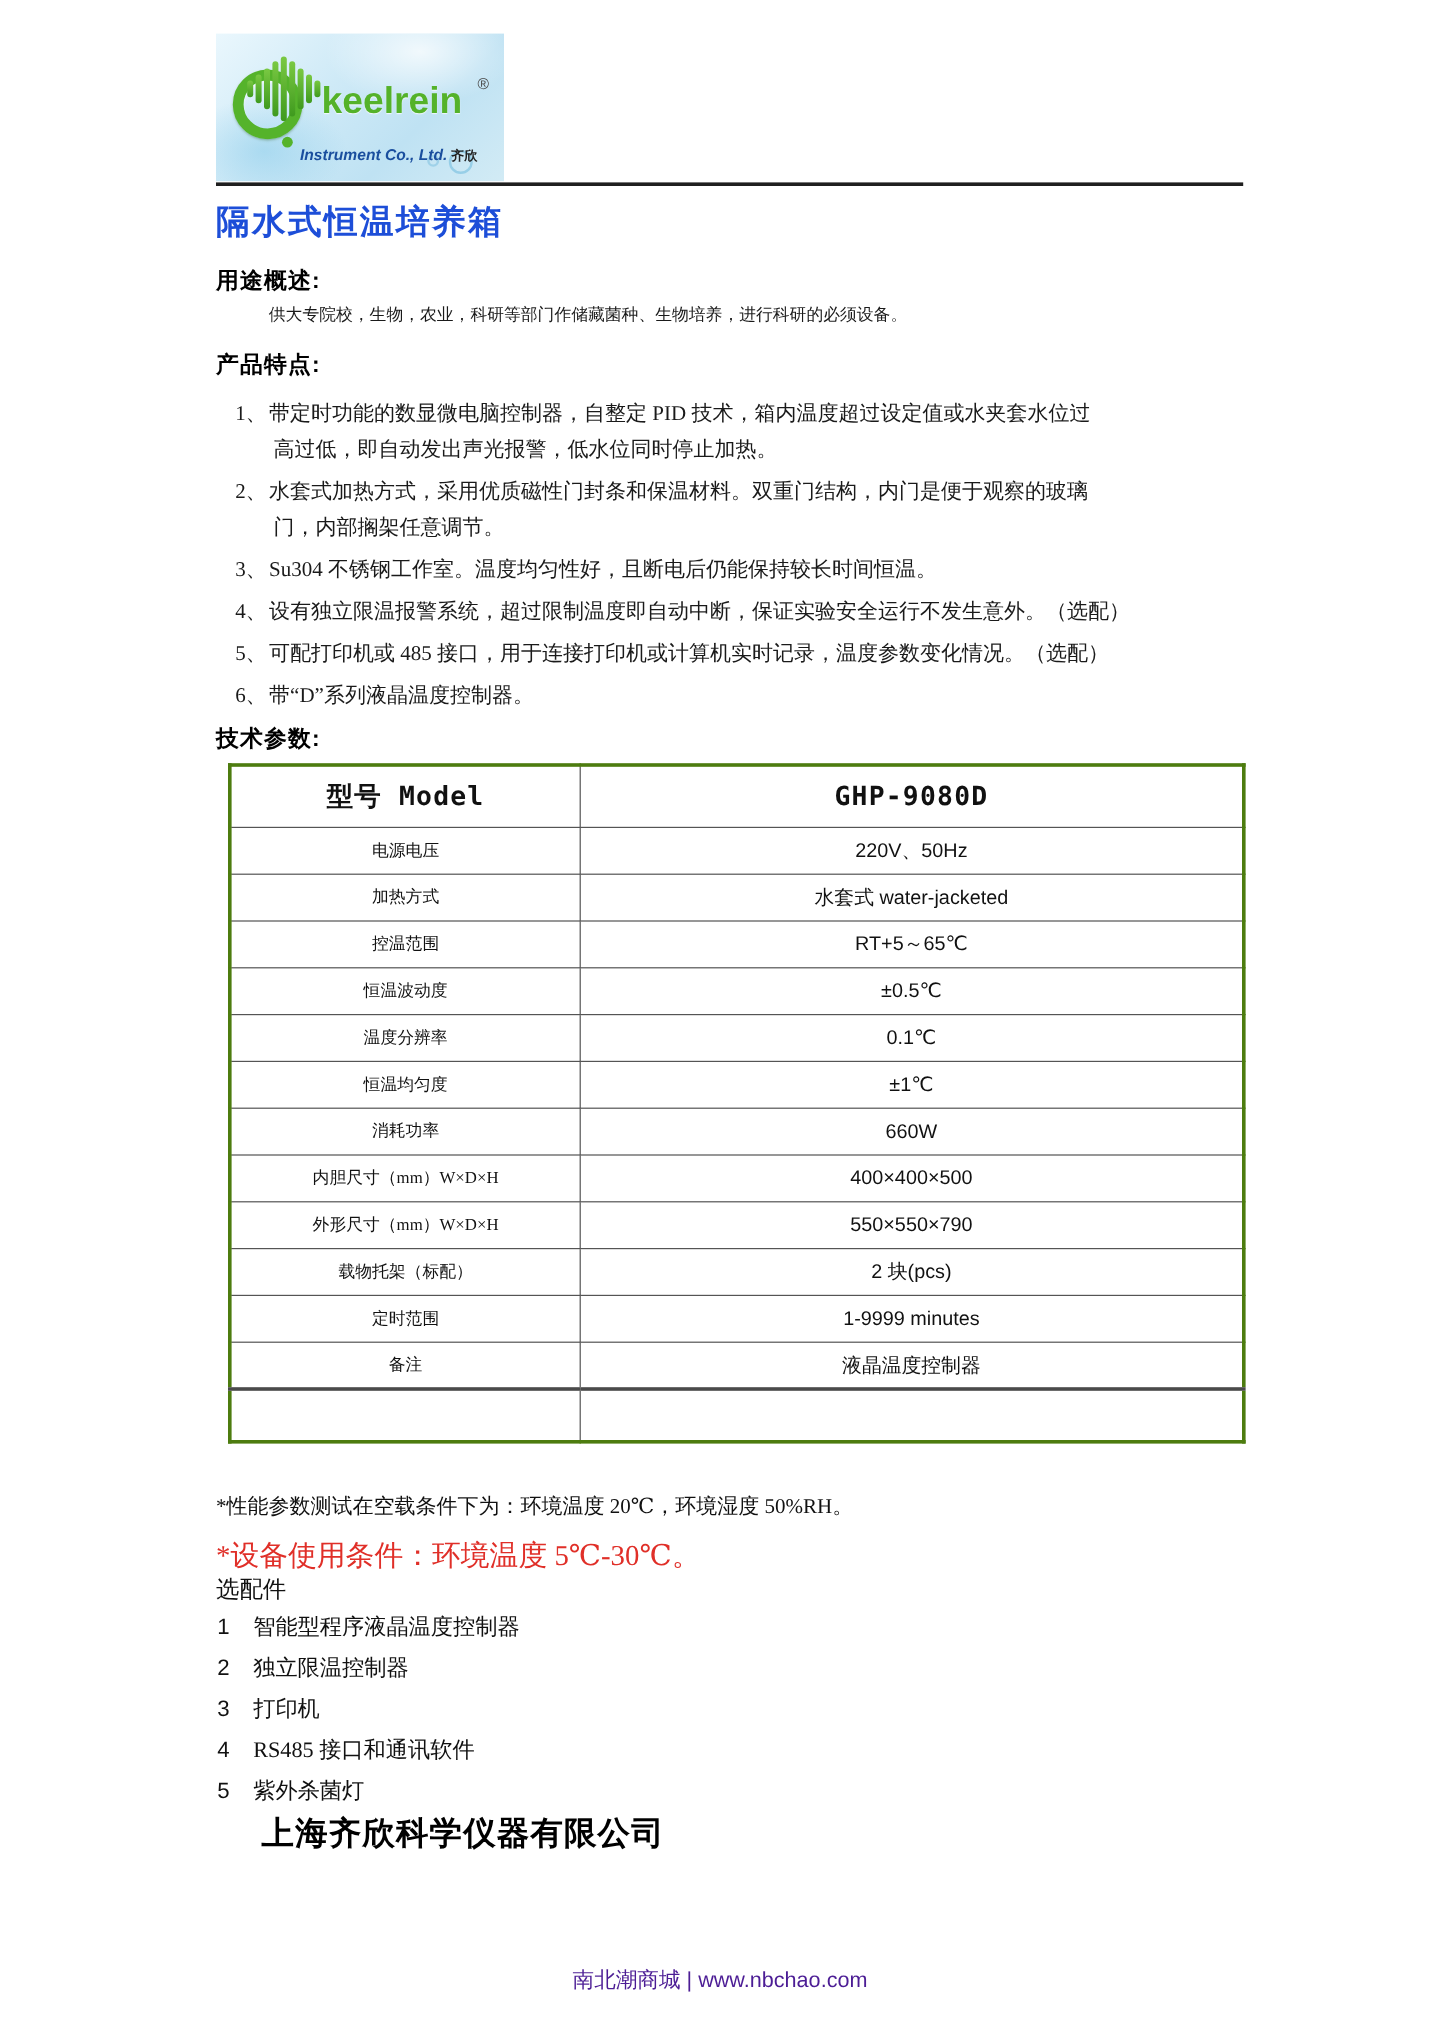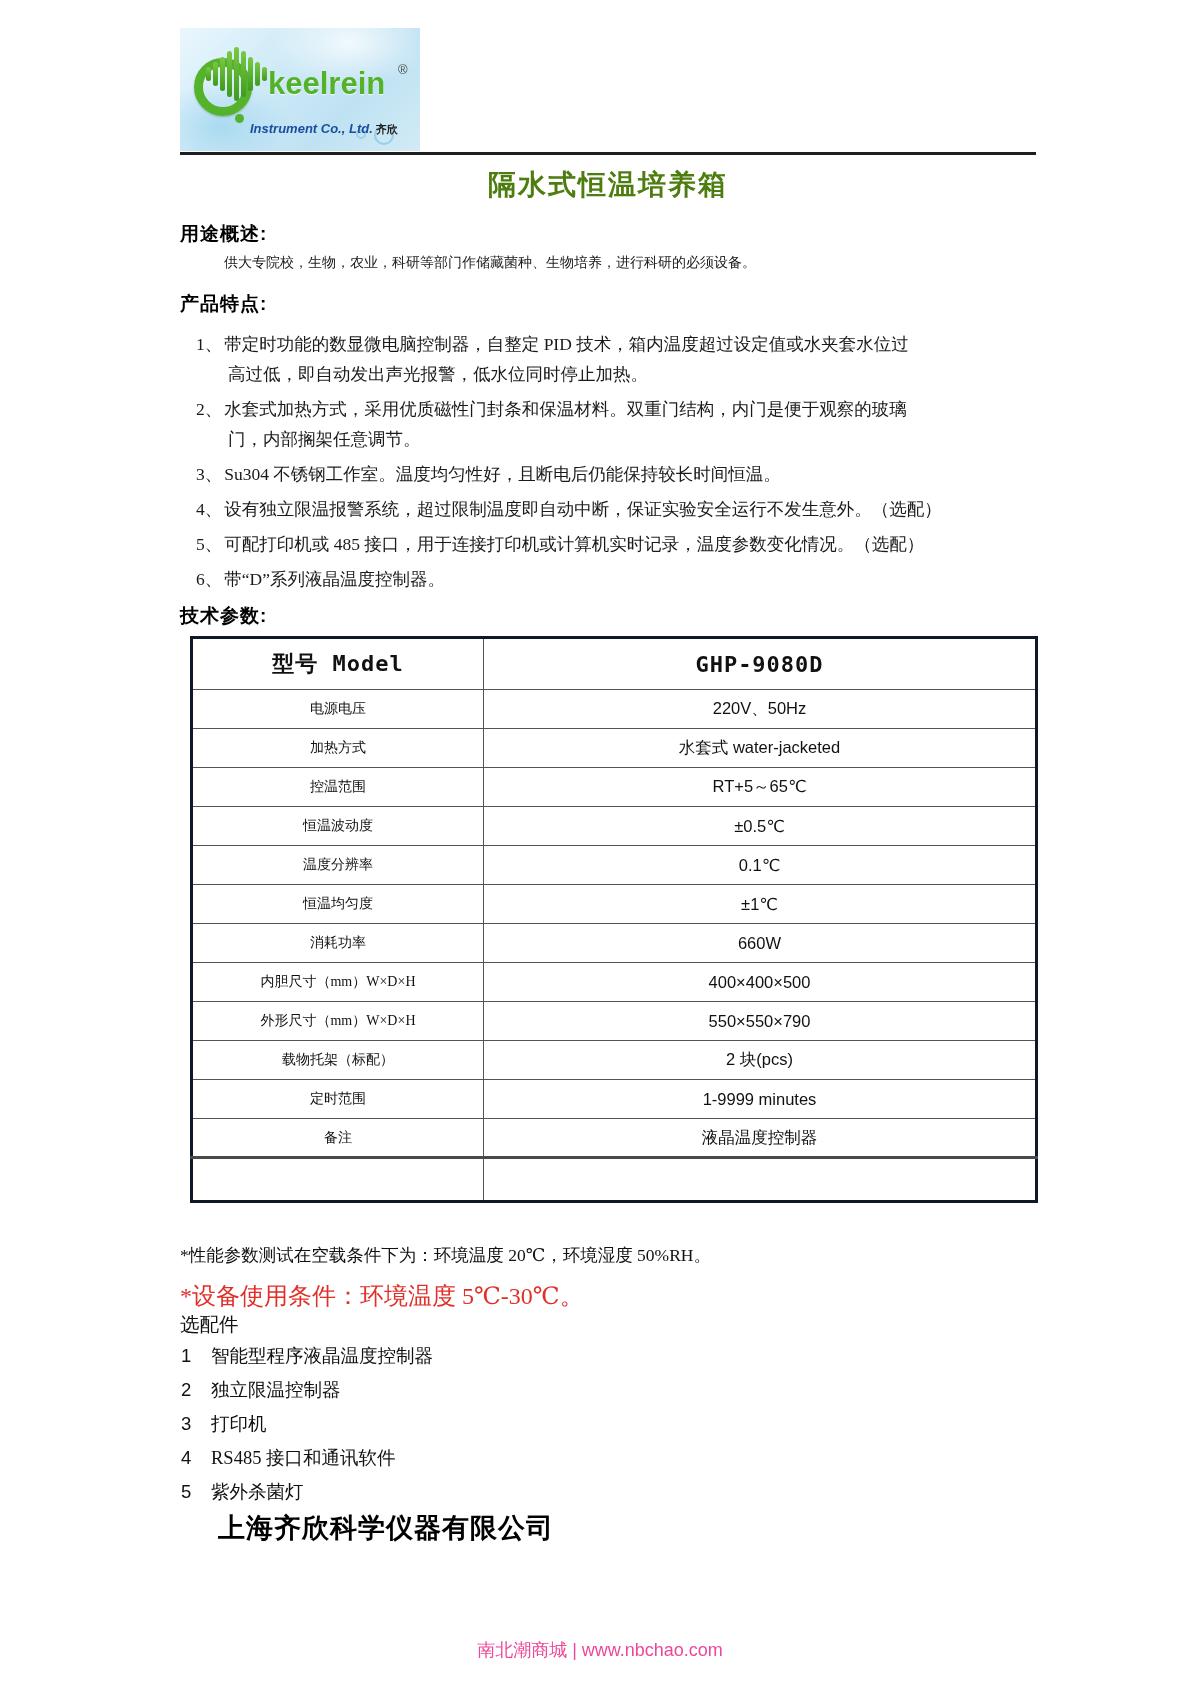--- a/index.html
+++ b/index.html
@@ -58,22 +58,22 @@
     font-family: "Liberation Sans", "DejaVu Sans", sans-serif;
     font-style: italic; font-weight: bold; font-size: 13px; color: #1a4e9e;
     white-space: nowrap;
   }
   .logo-sub .cn { font-style: normal; font-size: 11px; color: #222; margin-left: 3px; }
 
   
   .rule { position: absolute; left: 180px; top: 152px; width: 856px; height: 3px; background: #1f1f1f; }
   .doc-title {
     position: absolute; left: 180px; top: 166px; width: 856px;
-    text-align: center; font-size: 28px; font-weight: bold; letter-spacing: 2px;
-    font-family: "Liberation Sans", "DejaVu Sans", sans-serif; color: #4d7c0f;
+    text-align: left; font-size: 28px; font-weight: bold; letter-spacing: 2px;
+    font-family: "Liberation Sans", "DejaVu Sans", sans-serif; color: #1d4ed8;
   }
 
   
   .sec-h {
     position: absolute; left: 180px;
     font-size: 19px; font-weight: bold; color: #000;
     font-family: "Liberation Sans", "DejaVu Sans", sans-serif; letter-spacing: 1px;
   }
   .h-purpose { top: 221px; }
   .h-features { top: 291px; }
@@ -83,21 +83,21 @@
   .features { position: absolute; left: 196px; top: 329px; width: 860px; font-size: 17.5px; }
   .feat-item { margin-bottom: 5px; }
   .feat-line { line-height: 30px; white-space: nowrap; }
   .feat-line.cont { padding-left: 32px; }
   .feat-num { margin-right: 2px; }
 
   
   .spec-table {
     position: absolute; left: 190px; top: 636px; width: 848px;
     border-collapse: collapse; table-layout: fixed;
-    border: 3px solid #0f172a;
+    border: 3px solid #4d7c0f;
   }
   .spec-table td { border: 1.6px solid #545454; text-align: center; vertical-align: middle; color: #111; }
   .spec-table col.c1 { width: 292px; }
   .spec-table tr.head td {
     height: 52px; font-size: 22px; font-weight: bold;
     font-family: "DejaVu Sans Mono", "Liberation Mono", monospace; letter-spacing: 1px;
   }
   .spec-table tr.data td { height: 39px; }
   .spec-table tr.data td.lbl { font-size: 14px; font-family: "Liberation Serif", serif; }
   .spec-table tr.data td.val { font-size: 16.5px; font-family: "Liberation Sans", "DejaVu Sans", sans-serif; }
@@ -112,21 +112,21 @@
   .opt-num { display: inline-block; min-width: 16px;
     font-family: "Liberation Sans", "DejaVu Sans", sans-serif; }
   .opt-label { margin-left: 14px; }
   .company {
     position: absolute; left: 218px; top: 1510px;
     font-size: 27px; font-weight: bold; letter-spacing: 1px; color: #000;
     font-family: "Liberation Sans", "DejaVu Sans", sans-serif;
   }
   .page-footer {
     position: absolute; left: 0; top: 1638px; width: 1200px;
-    text-align: center; font-size: 18px; color: #ec4899;
+    text-align: center; font-size: 18px; color: #4c1d95;
     font-family: "Liberation Sans", "DejaVu Sans", sans-serif;
   }
 </style>
 </head>
 <body>
 
 <div class="page">
 
   <div class="logo">
     <div class="blob1"></div>

